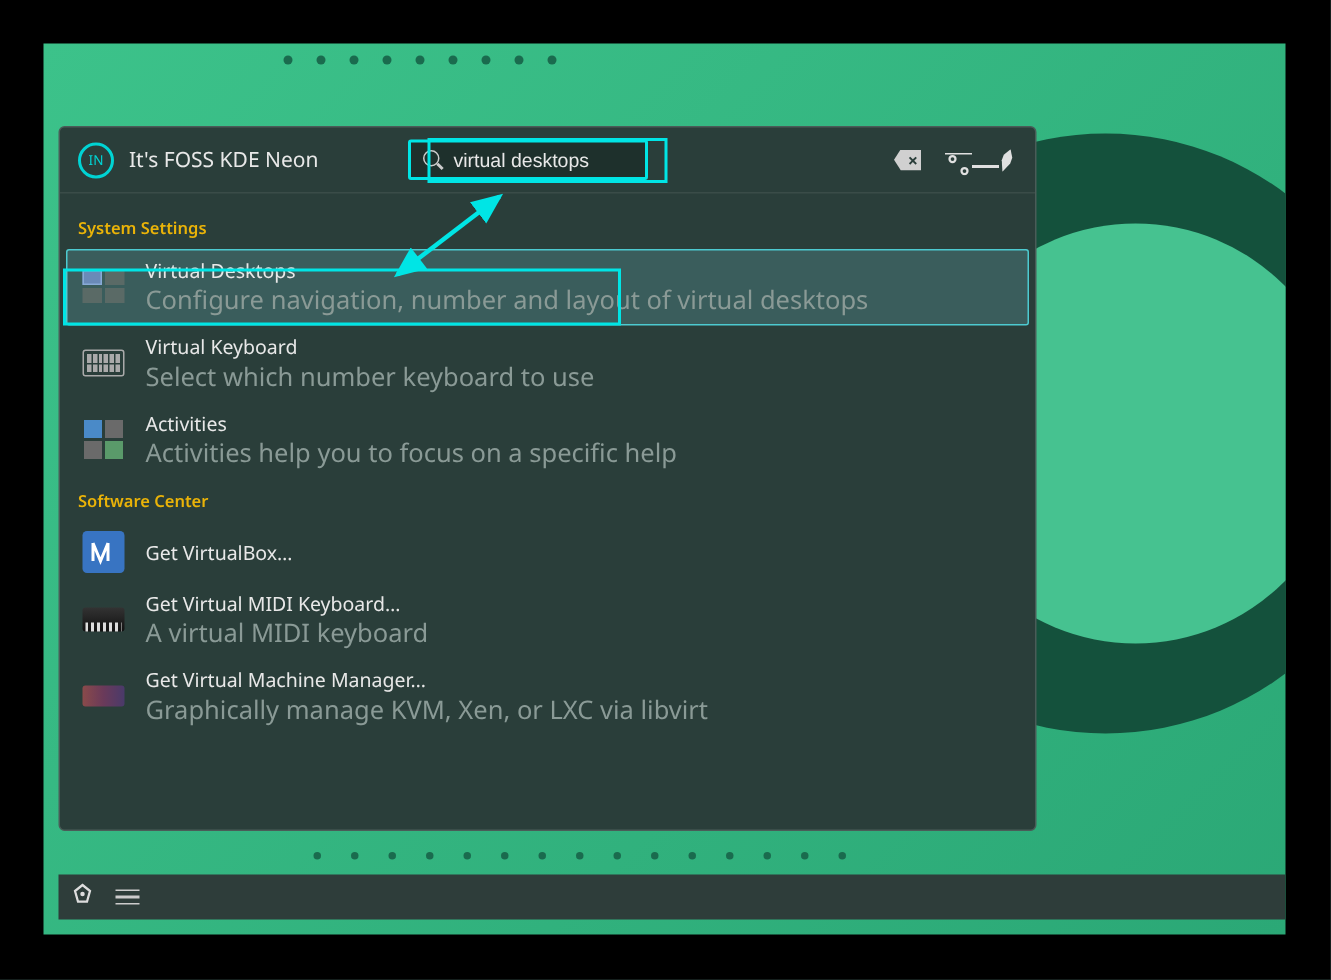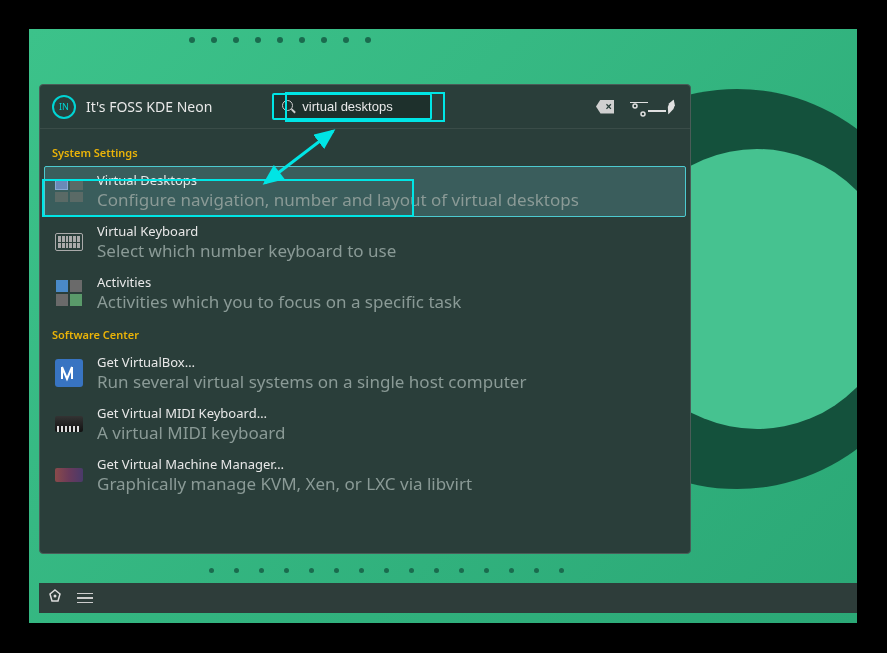--- a/index.html
+++ b/index.html
@@ -355,35 +355,34 @@
           <div class="result-icon">
             <div class="icon-act">
               <span></span>
               <span></span>
               <span></span>
               <span></span>
             </div>
           </div>
           <div class="result-text">
             <div class="result-title">Activities</div>
-            <div class="result-desc">Activities which you to focus on a specific task</div>
+            <div class="result-desc">Activities help you to focus on a specific help</div>
           </div>
         </div>
         <div class="section-header">Software Center</div>
         <div class="result">
           <div class="result-icon">
             <div class="icon-vbox">
               <svg viewBox="0 0 20 20">
                 <path d="M3 4 L3 16 M3 4 L8 16 L13 4 M13 4 L13 16" stroke="#fff" stroke-width="2" fill="none"></path>
               </svg>
             </div>
           </div>
           <div class="result-text">
             <div class="result-title">Get VirtualBox…</div>
-            <div class="result-desc">Run several virtual systems on a single host computer</div>
           </div>
         </div>
         <div class="result">
           <div class="result-icon">
             <div class="icon-midi"></div>
           </div>
           <div class="result-text">
             <div class="result-title">Get Virtual MIDI Keyboard…</div>
             <div class="result-desc">A virtual MIDI keyboard</div>
           </div>

